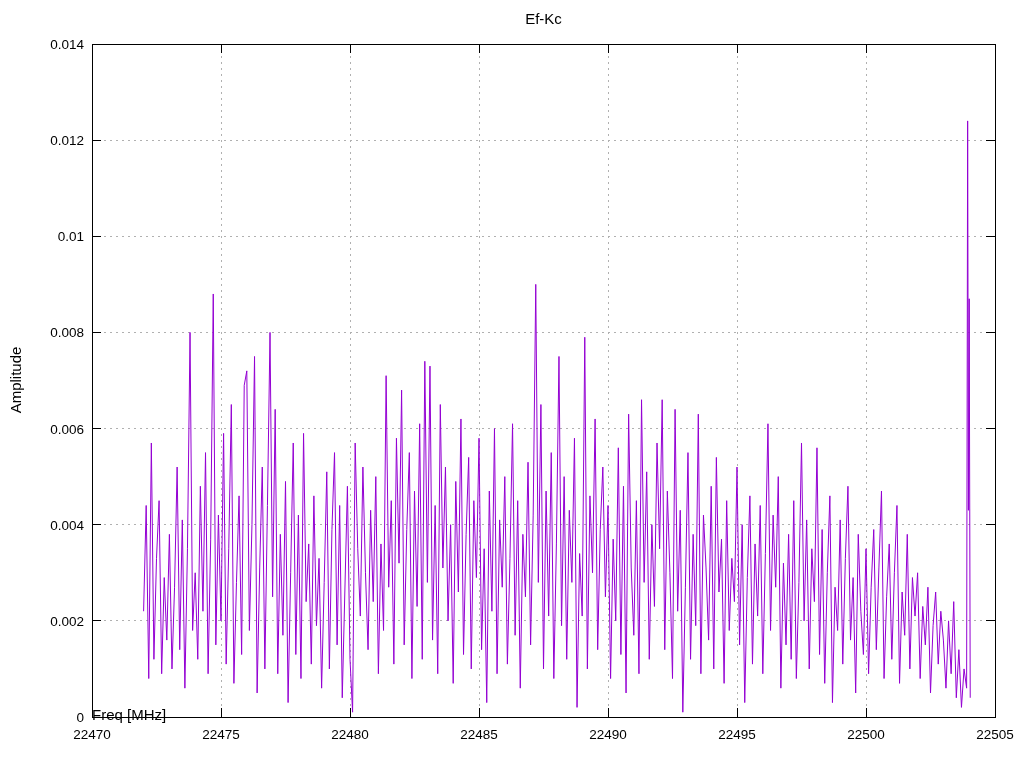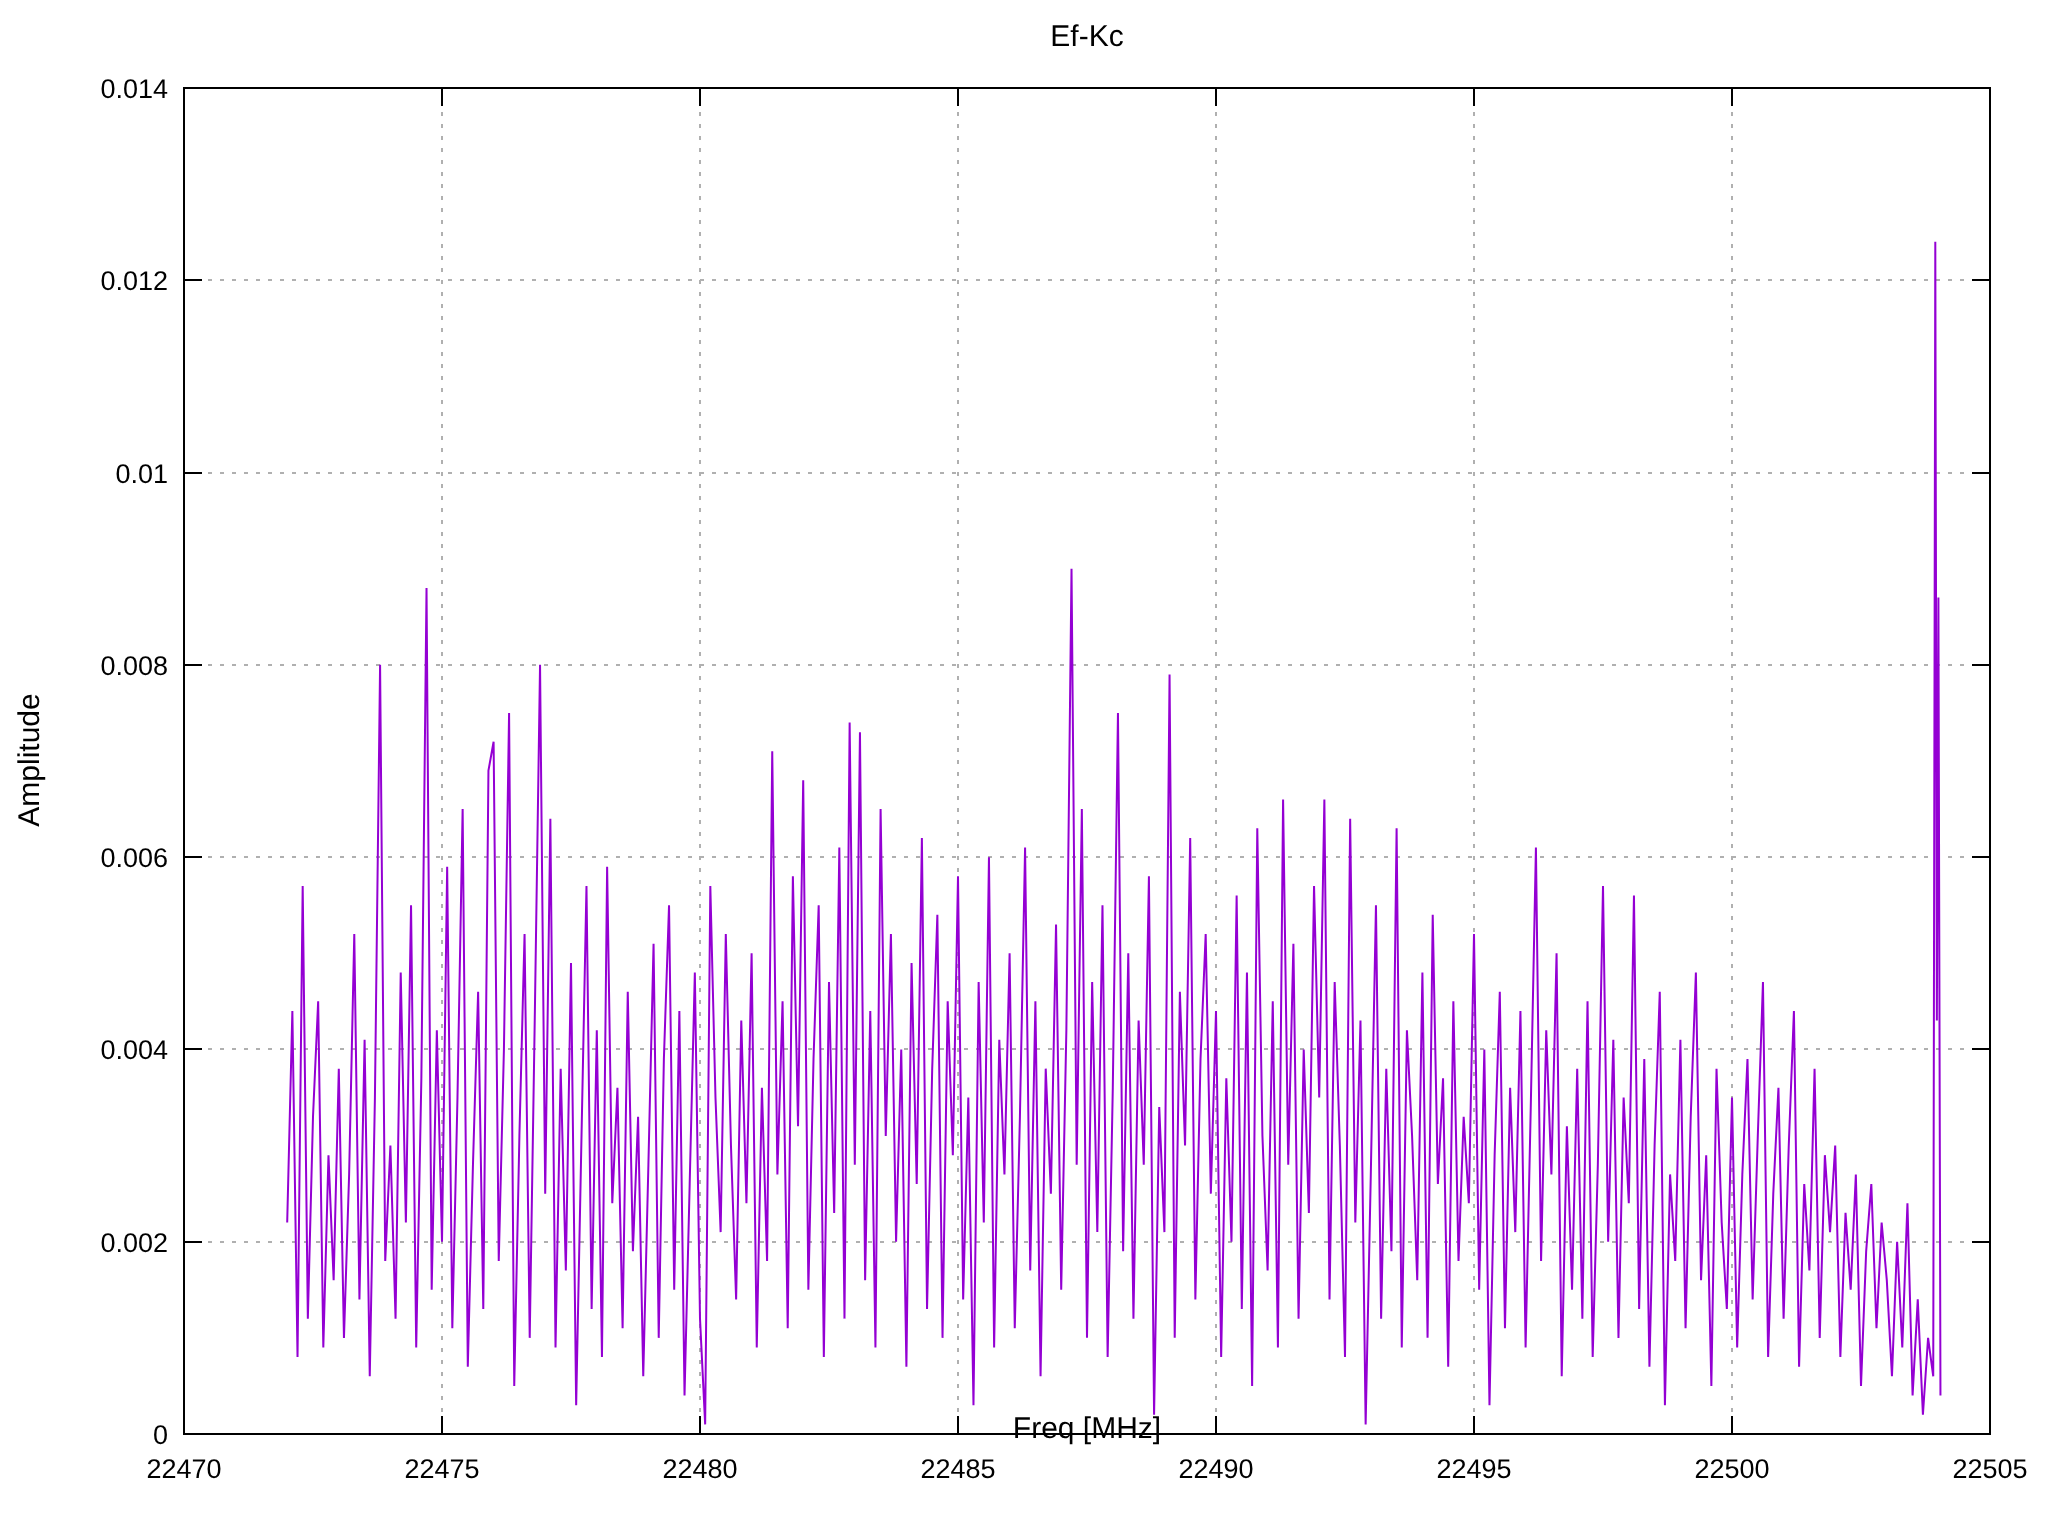--- a/index.html
+++ b/index.html
@@ -5,21 +5,21 @@
   html,body{margin:0;padding:0;background:#ffffff;}
   .stage{
     position:relative;width:1024px;height:768px;background:#ffffff;
     font-family:"Liberation Sans",sans-serif;color:#000;overflow:hidden;
   }
   .chart-title{
     position:absolute;left:92px;top:10px;width:903px;text-align:center;
     font-size:15px;color:#000;
   }
   .xlabel{
-    position:absolute;left:92px;top:706px;width:903px;text-align:center;
+    position:absolute;left:92px;top:706px;width:903px;
     font-size:15px;color:#000;
   }
   .ylabel{
     position:absolute;left:15px;top:380px;white-space:nowrap;
     transform:translate(-50%,-50%) rotate(-90deg);
     font-size:15px;color:#000;
   }
   svg text{font-family:"Liberation Sans",sans-serif;font-size:13.5px;fill:#000;}
 </style>
 </head>

